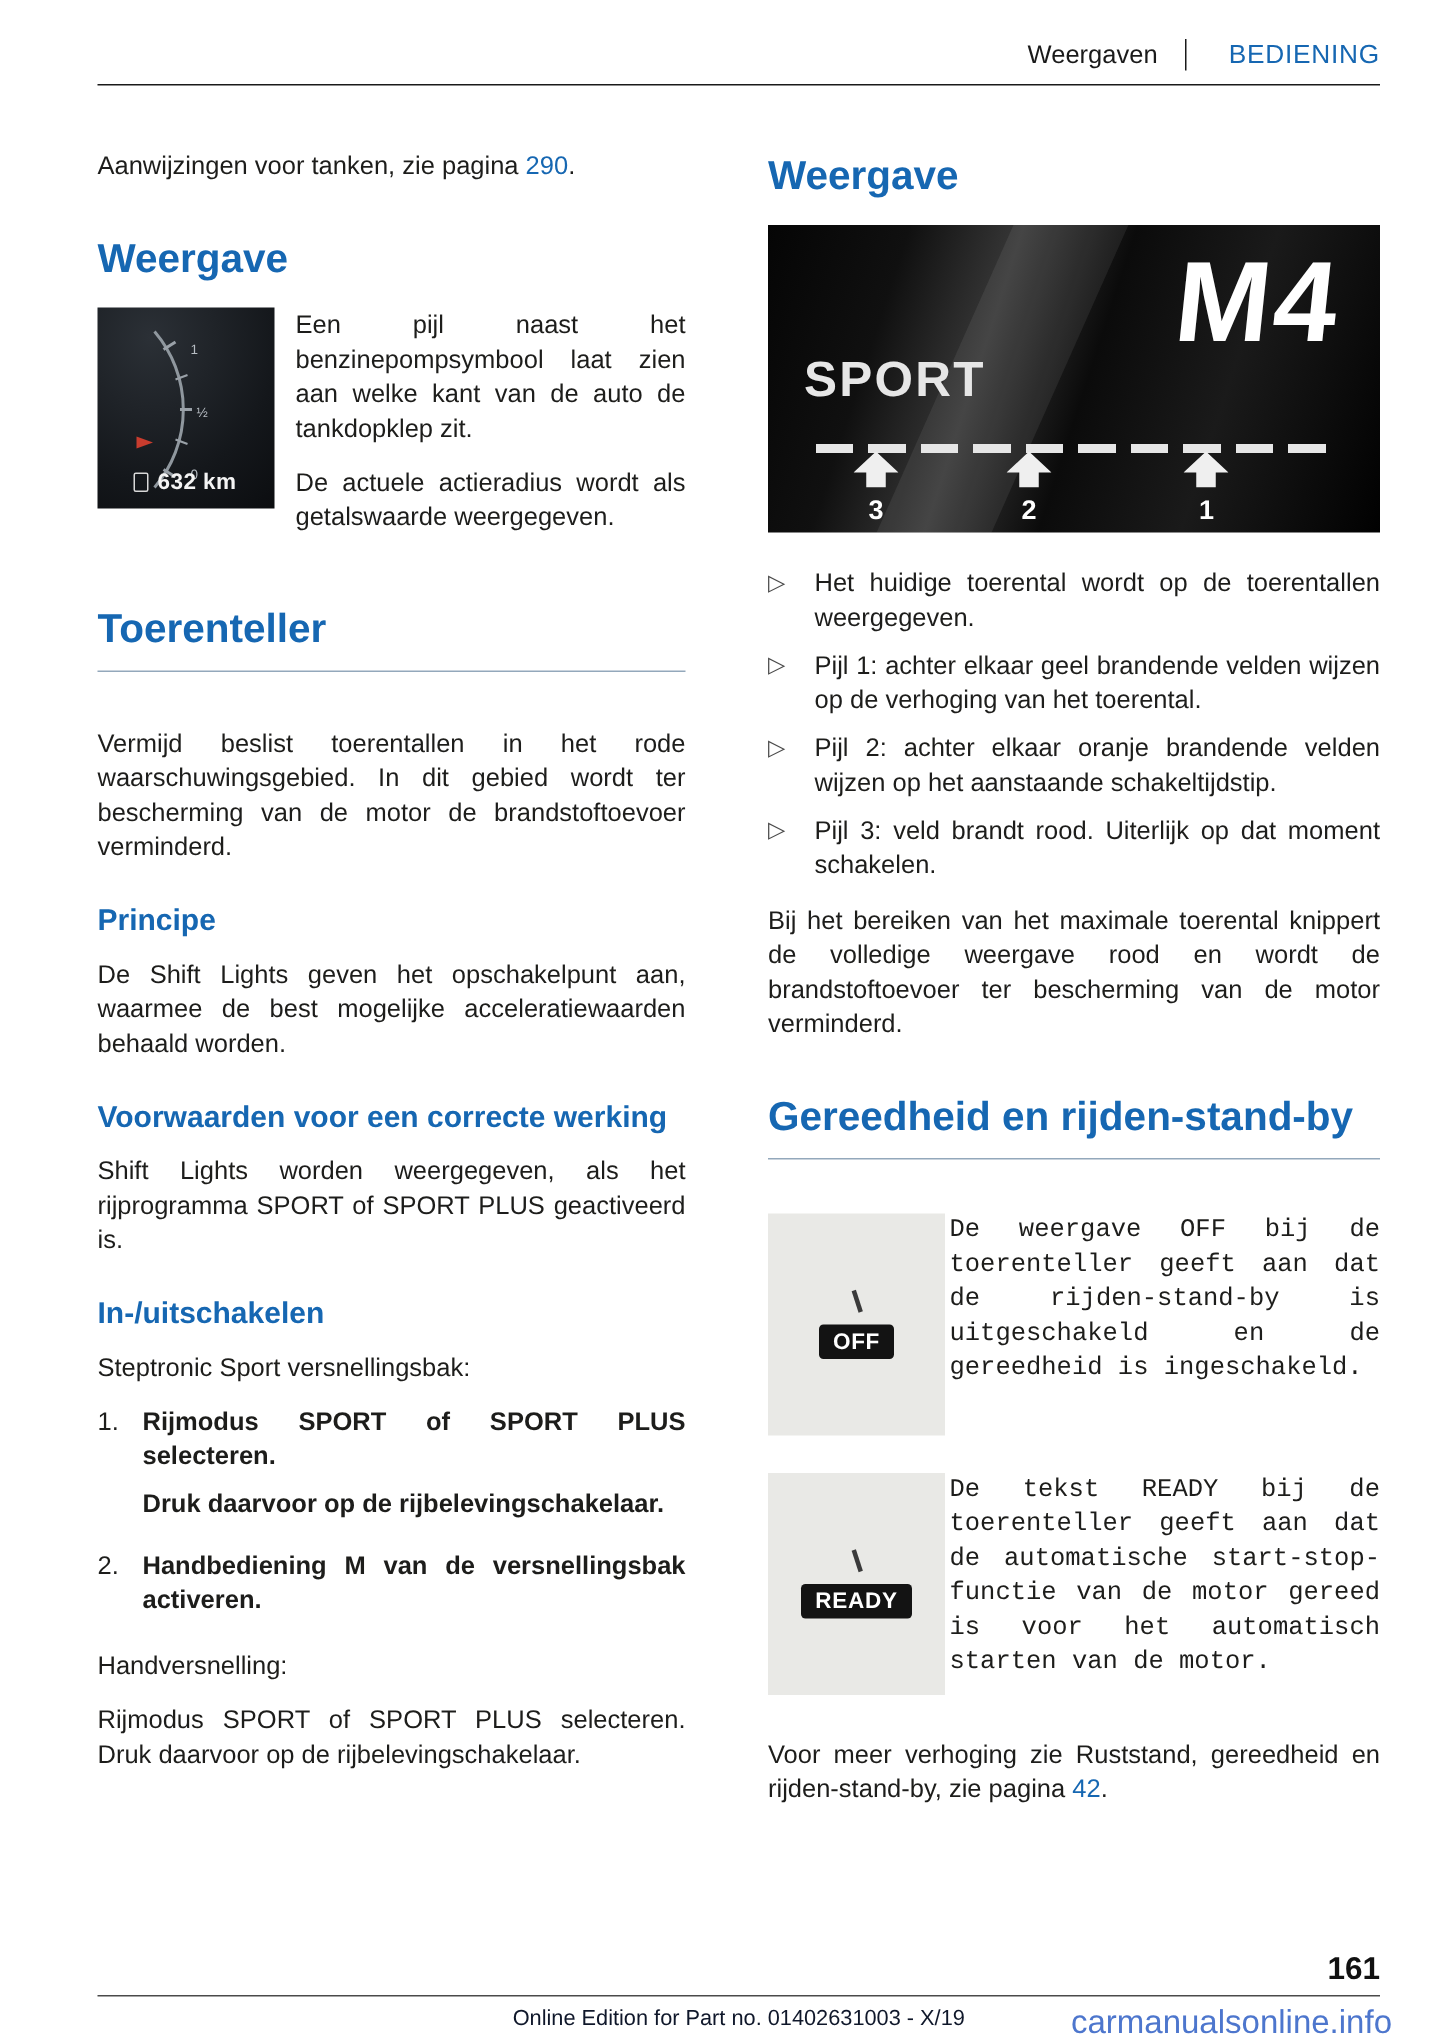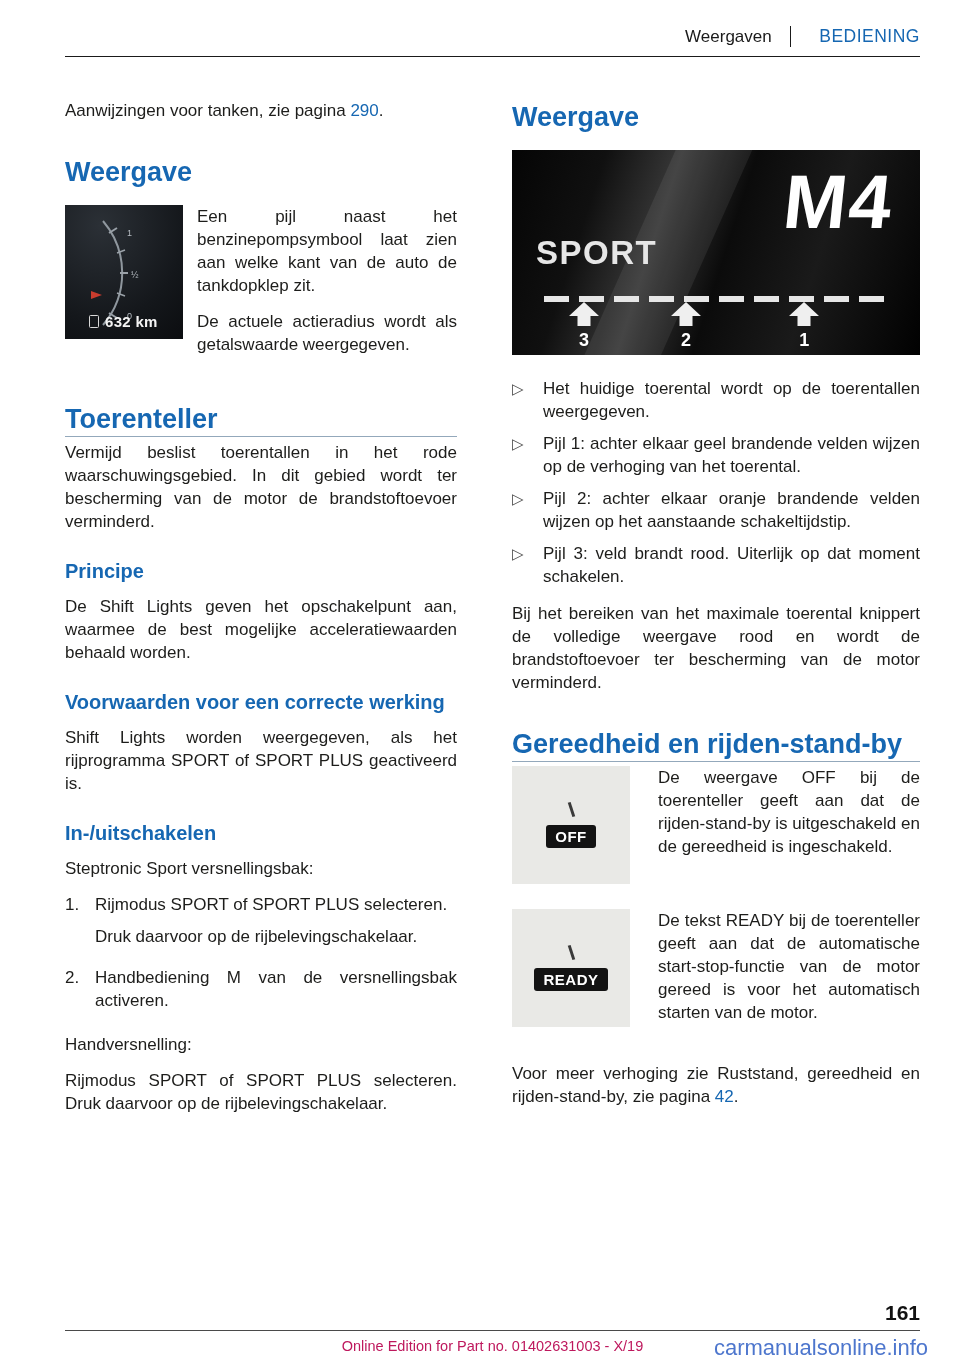--- a/index.html
+++ b/index.html
@@ -20,38 +20,38 @@
   .hdr-chapter { font-size:17.5px; font-weight:normal; color:var(--accent); margin-left:28px; letter-spacing:.5px; }
 
   
   .cols { display:grid; grid-template-columns:392px 408px; column-gap:55px; margin-top:42px; }
   p { font-size:17px; line-height:23px; text-align:justify; margin-bottom:13px; }
   .plain { text-align:left; }
   a.pagelink { color:var(--accent); text-decoration:none; cursor:pointer; }
 
   h2 { font-size:27px; line-height:33px; color:var(--accent); font-weight:bold; margin:34px 0 16px; }
   h2.first { margin-top:2px; }
-  h2.ruled { border-bottom:1px solid #93a8bb; margin-bottom:4px; }
+  h2.ruled { padding-bottom:11px; border-bottom:1px solid #93a8bb; margin-bottom:36px; }
   h3 { font-size:20px; line-height:26px; color:var(--accent); font-weight:bold; margin:25px 0 11px; }
 
   
   .figrow { display:flex; margin:15px 0 16px; }
   .gauge {
     width:118px; height:134px; flex:0 0 118px; position:relative;
     background:radial-gradient(130% 130% at 30% 15%, #2b3036 0%, #14171b 55%, #07080a 100%);
   }
   .gauge .range { position:absolute; left:40px; bottom:9px; color:#f4f4f4; font-size:15px; font-weight:bold; letter-spacing:.3px; }
   .gauge .pump { position:absolute; left:24px; bottom:11px; width:10px; height:13px; border:1.5px solid #d8d8d8; border-radius:1.5px; }
   .figrow .figtext { margin-left:14px; flex:1; }
 
   
   ol.steps { list-style:none; margin:2px 0 12px; }
   ol.steps li { display:flex; margin-bottom:9px; }
   .step-num { width:30px; flex:0 0 30px; font-size:17px; line-height:23px; }
-  .step-body { flex:1; }
+  .step-body { flex:1;font-weight:bold; }
   .step-body p { margin-bottom:9px; }
 
   
   ul.tri { list-style:none; margin:2px 0 14px; }
   ul.tri li { display:flex; margin-bottom:9px; }
   .tri-marker { width:31px; flex:0 0 31px; font-size:15px; line-height:23px; color:#4c4c4c; }
   .tri-text { flex:1; font-size:17px; line-height:23px; text-align:justify; }
 
   
   .cluster {
@@ -64,32 +64,32 @@
   .cluster .segbar {
     position:absolute; left:32px; right:32px; top:146px; height:6px;
     background:repeating-linear-gradient(90deg,#e6e6e6 0 25px, transparent 25px 35px);
   }
   .arrow-unit { position:absolute; bottom:5px; width:38px; text-align:center; }
   .arrow-num { color:#ffffff; font-size:18px; font-weight:bold; line-height:20px; }
 
   
   .iconrow { display:flex; margin-bottom:25px; }
   .statbox {
-    width:118px; height:118px; flex:0 0 118px; background:#e9e9e6;
+    width:118px; height:148px; flex:0 0 118px; background:#e9e9e6;
     display:flex; flex-direction:column; align-items:center; justify-content:center;
   }
   .needle { width:3px; height:15px; background:#3a3a3a; transform:rotate(-18deg); margin-bottom:8px; }
   .pill { background:#131313; color:#ffffff; font-weight:bold; border-radius:3px; padding:3px 9px; font-size:15px; letter-spacing:.5px; }
-  .iconrow .itext { margin-left:28px; flex:1; }
+  .iconrow .itext { margin-left:3px; flex:1;font-family:Liberation Mono, monospace; }
 
   
   .footer { position:absolute; left:65px; right:40px; bottom:8px; }
   .pagenum { text-align:right; font-size:21px; font-weight:bold; margin-bottom:5px; color:#111; }
   .footrule { border-top:1px solid #4a4a4a; }
-  .edition { text-align:center; font-size:14.5px; color:#be185d; margin-top:7px; }
+  .edition { text-align:center; font-size:14.5px; color:#0f172a; margin-top:7px; }
   .watermark { position:absolute; right:-8px; bottom:-7px; font-size:22px; color:rgba(52,99,198,.88); cursor:pointer; }
 </style>
 </head>
 <body>
 
 <div class="page">
 
   <header class="hdr">
     <div class="hdr-spacer"></div>
     <span class="hdr-section">Weergaven</span>

